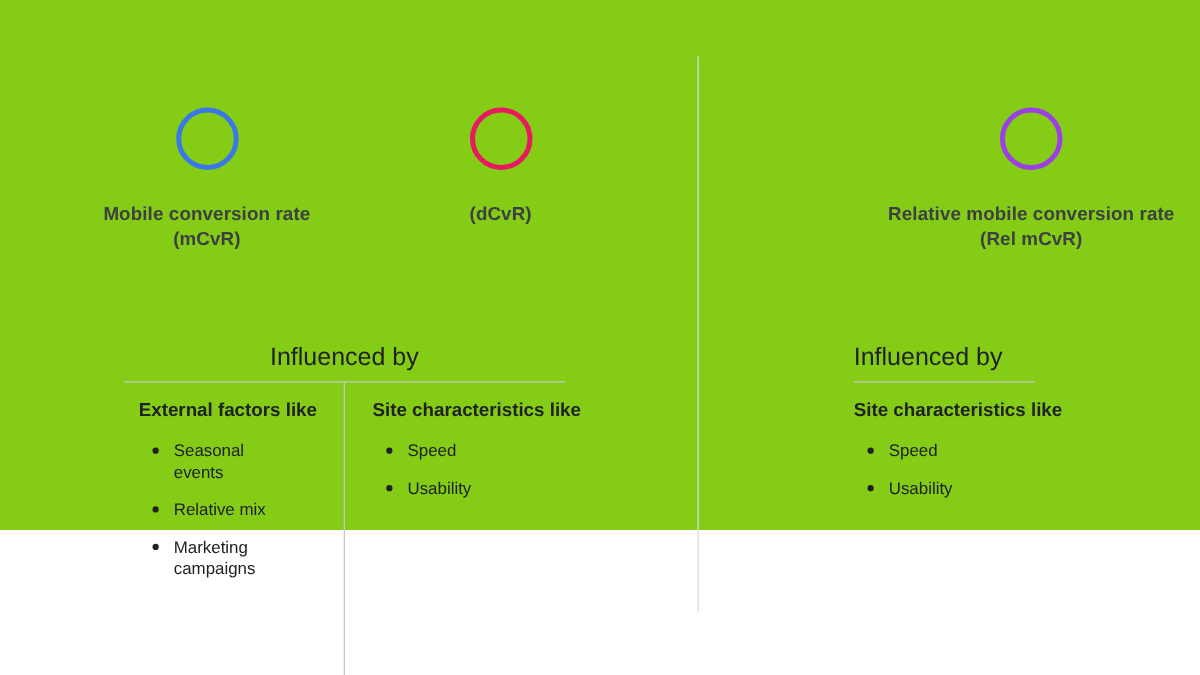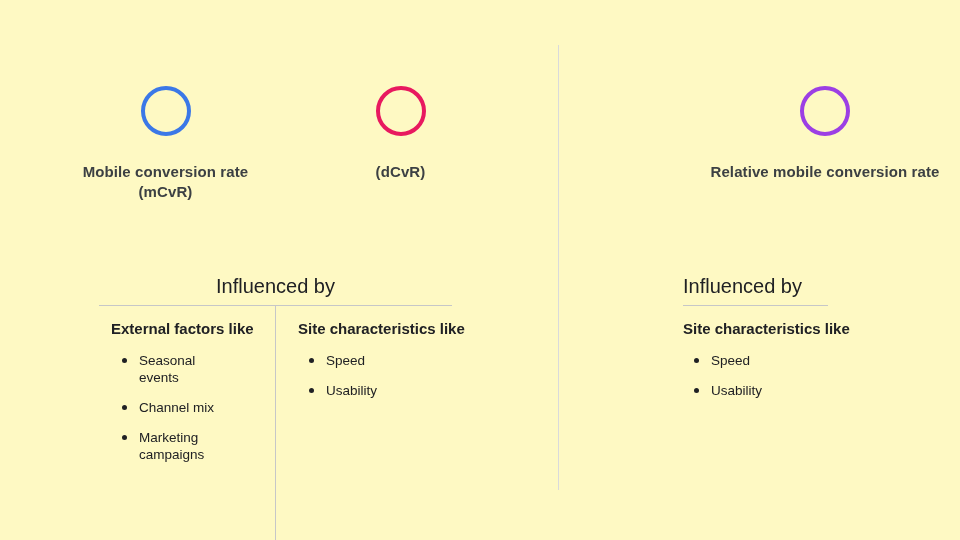--- a/index.html
+++ b/index.html
@@ -11,22 +11,22 @@
     height: 540px;
     background: #ffffff;
     font-family: "Liberation Sans", sans-serif;
     color: #3c4043;
     overflow: hidden;
   }
 
   .slide {
     position: relative;
     width: 960px;
-    height: 540px;
-    background: #fef9c3;
+    height: 424px;
+    background: #84cc16;
   }
 
   
   .main-divider {
     position: absolute;
     left: 558px;
     top: 45px;
     width: 1px;
     height: 445px;
     background: #d9dadb;
@@ -185,21 +185,21 @@
     <div class="influence influence-left">
       <div class="influence-title">Influenced by</div>
       <div class="rule"></div>
 
       <div class="cols">
 
         <div class="col col-a">
           <div class="col-heading">External factors like</div>
           <ul class="bullets bullets-narrow">
             <li>Seasonal events</li>
-            <li>Channel mix</li>
+            <li>Relative mix</li>
             <li>Marketing campaigns</li>
           </ul>
         </div>
 
         <div class="col col-b">
           <div class="col-heading">Site characteristics like</div>
           <ul class="bullets">
             <li>Speed</li>
             <li>Usability</li>
           </ul>
@@ -211,20 +211,21 @@
 
   </div>
 
   <div class="panel panel-right">
 
     <div class="metrics metrics-right">
       <div class="metric">
         <div class="ring ring-purple"></div>
         <div class="metric-label">
           <div>Relative mobile conversion rate</div>
+          <div>(Rel mCvR)</div>
         </div>
       </div>
     </div>
 
   </div>
 
   <div class="influence influence-right">
     <div class="influence-title">Influenced by</div>
     <div class="rule"></div>
 

